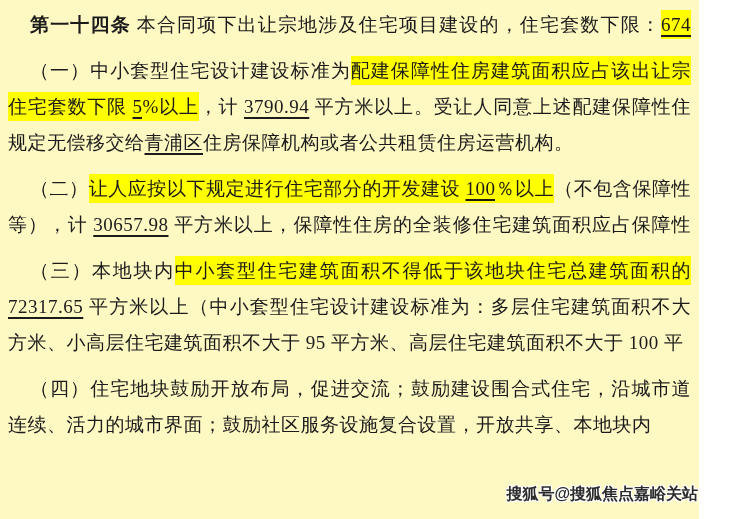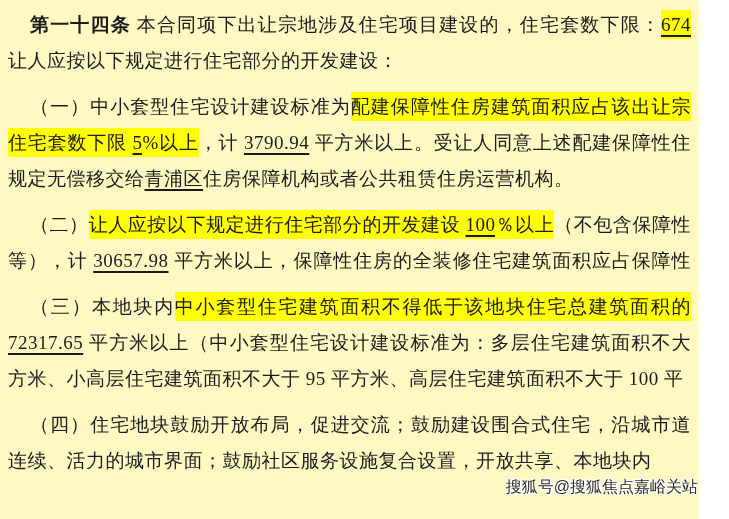--- a/index.html
+++ b/index.html
@@ -41,43 +41,42 @@
     padding: 4px 0;
   }
   .seg-ul {
     text-decoration: underline;
     text-underline-offset: 4px;
     text-decoration-thickness: 1.5px;
   }
   .watermark {
     position: absolute;
     right: 1px;
-    bottom: 21px;
+    bottom: 14px;
     font-family: "Liberation Sans", "DejaVu Sans", sans-serif;
     font-size: 16px;
-    font-weight: normal;
+    font-weight: bold;
     letter-spacing: 0px;
     color: #2b2b2b;
     text-shadow:
       -1px -1px 0 #ffffff,
        1px -1px 0 #ffffff,
       -1px  1px 0 #ffffff,
        1px  1px 0 #ffffff,
        0    0   2px #ffffff;
     white-space: nowrap;
   }
 </style>
 </head>
 <body>
 
 <div class="page">
   <div id="doc">
       <div class="para">
         <div class="line first full"><span class="seg-bold">第一十四条</span><span> 本合同项下出让宗地涉及住宅项目建设的，住宅套数下限：</span><span class="seg-hl seg-ul">674 套</span><span class="seg-hl">。</span></div>
-        <div class="line"><span>让人应按以下规定进行住宅部分的开发建设：</span></div>
       </div>
       <div class="para">
         <div class="line first full"><span>（一）中小套型住宅设计建设标准为</span><span class="seg-hl">配建保障性住房建筑面积应占该出让宗地规划总</span></div>
         <div class="line full"><span class="seg-hl">住宅套数下限 </span><span class="seg-hl seg-ul">5</span><span class="seg-hl">%以上</span><span>，计 </span><span class="seg-ul">3790.94</span><span> 平方米以上。受让人同意上述配建保障性住房按</span></div>
         <div class="line"><span>规定无偿移交给</span><span class="seg-ul">青浦区</span><span>住房保障机构或者公共租赁住房运营机构。</span></div>
       </div>
       <div class="para">
         <div class="line first full"><span>（二）</span><span class="seg-hl">让人应按以下规定进行住宅部分的开发建设 </span><span class="seg-hl seg-ul">100</span><span class="seg-hl">％以上</span><span>（不包含保障性住房</span></div>
         <div class="line full"><span>等），计 </span><span class="seg-ul">30657.98</span><span> 平方米以上，保障性住房的全装修住宅建筑面积应占保障性住房建</span></div>
       </div>

